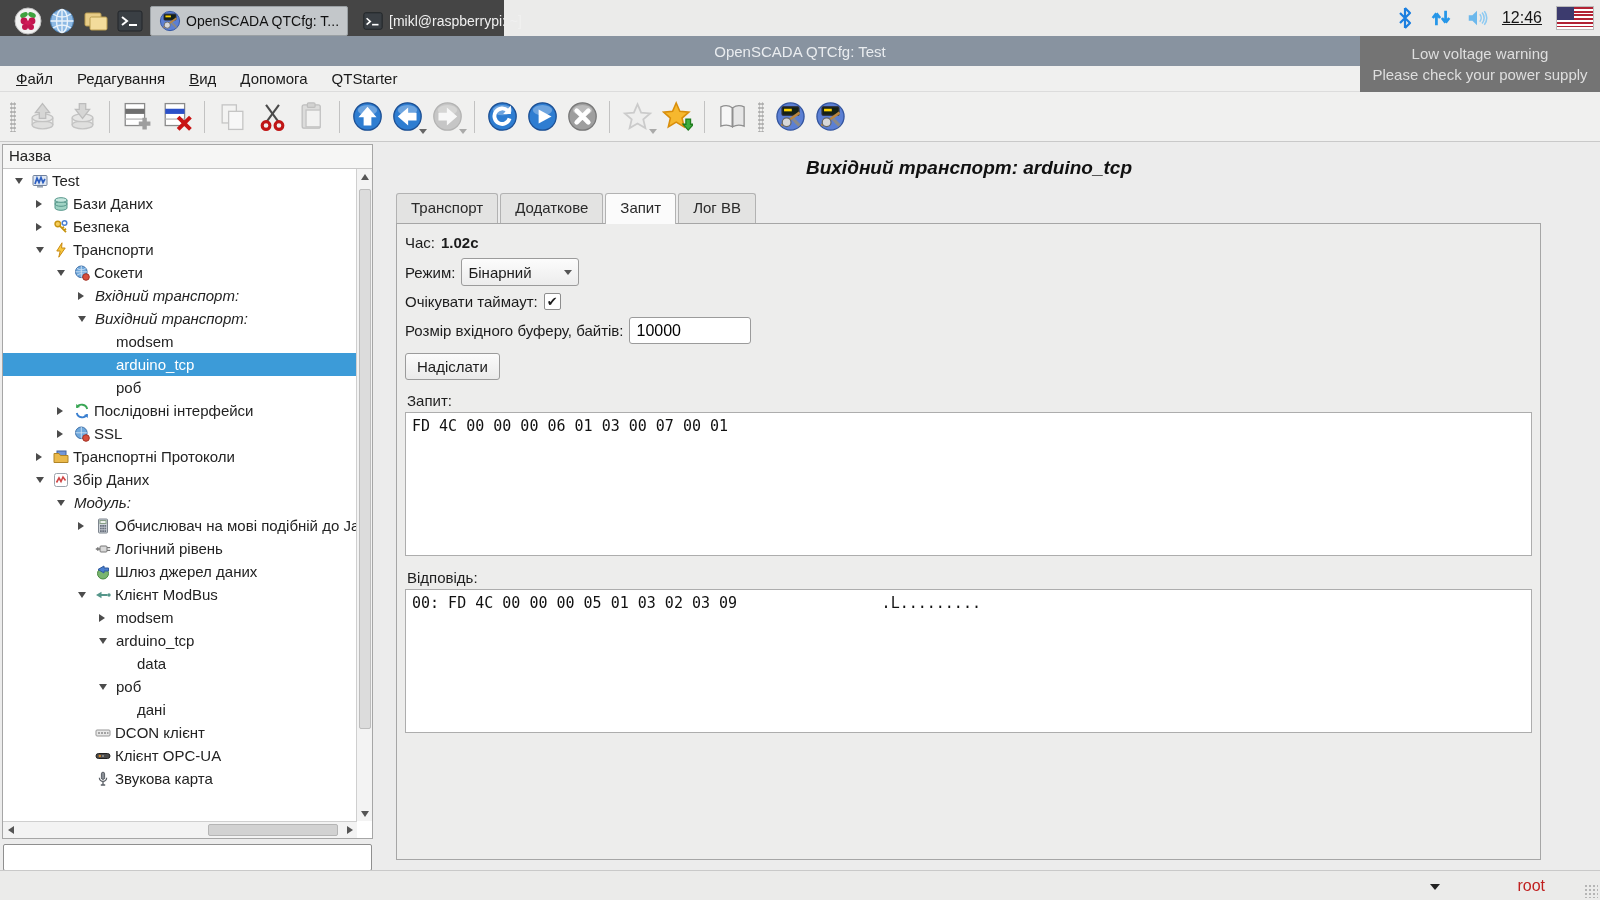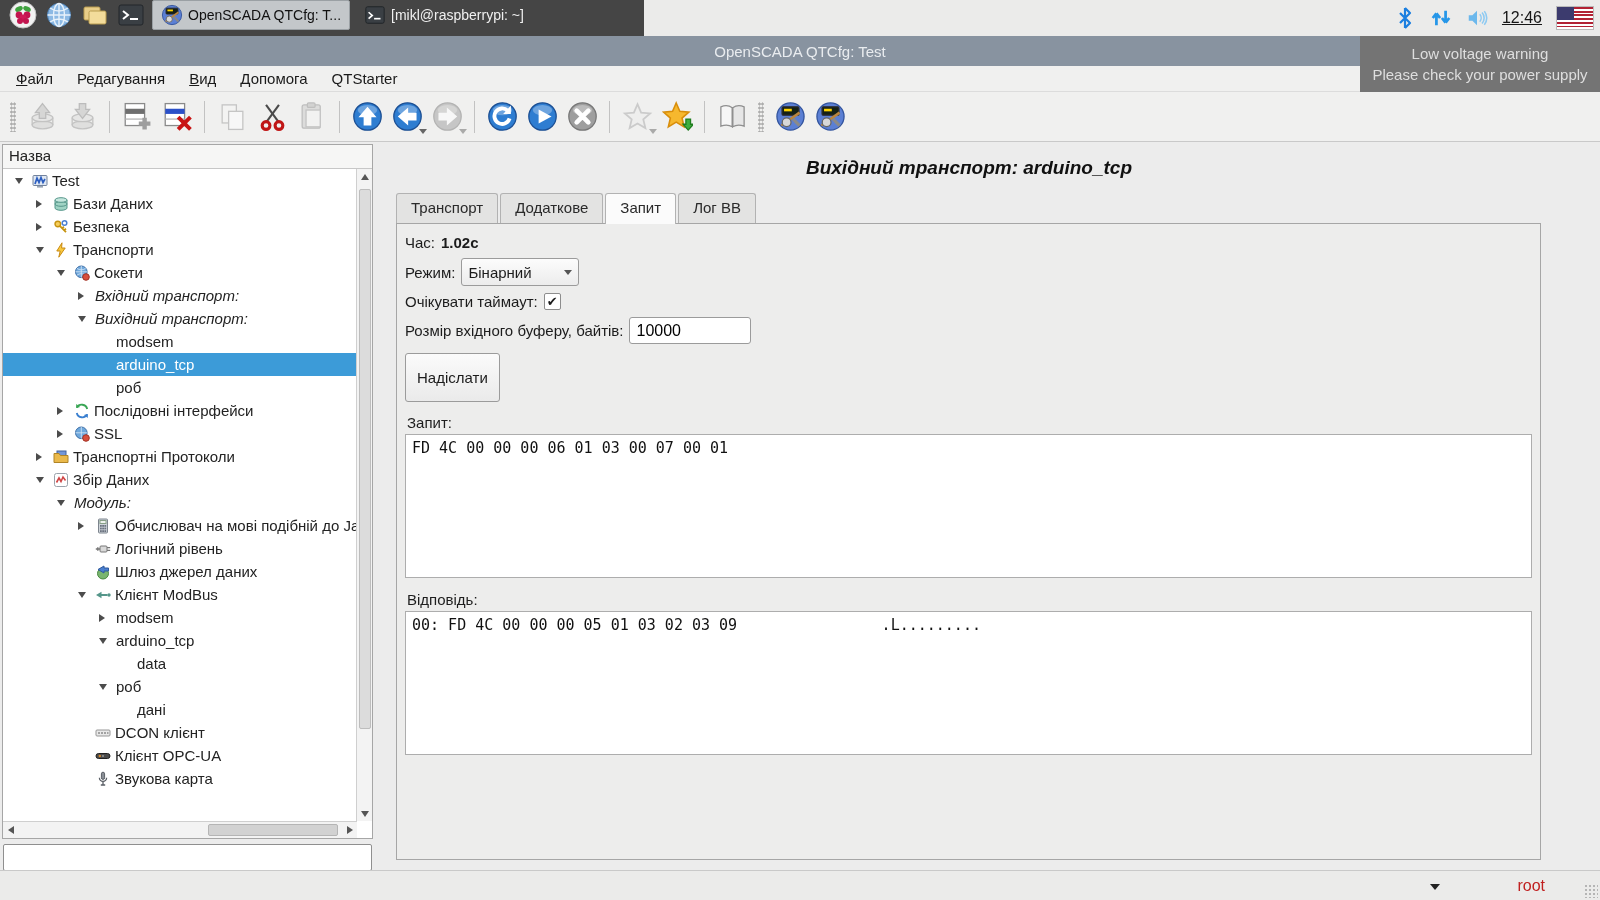--- a/index.html
+++ b/index.html
@@ -1,22 +1,22 @@
 <!DOCTYPE html>
 <html><head>
 <meta charset="utf-8">
 <style>
   * { margin:0; padding:0; box-sizing:border-box; }
   html,body { width:1600px; height:900px; overflow:hidden;
     font-family:"Liberation Sans", sans-serif; background:#ececec; color:#1c1c1c; }
 
   
   .taskbar { position:absolute; top:0; left:0; width:1600px; height:36px; background:#ebebea; }
-  .tb-dark { position:absolute; left:0; top:0; width:644px; height:36px; background:#454545;
-    display:flex; align-items:flex-start; gap:6px; padding-left:8px; }
+  .tb-dark { position:absolute; left:0; top:0; width:504px; height:36px; background:#454545;
+    display:flex; align-items:flex-end; gap:6px; padding-left:14px; }
   .launcher { width:30px; height:30px; display:flex; align-items:center; justify-content:center; }
   .launcher svg { width:28px; height:28px; }
   .win-btn { height:30px; display:flex; align-items:center; gap:5px; padding:0 8px;
     font-size:14px; max-width:200px; white-space:nowrap; overflow:hidden; }
   .win-btn.active { background:#c3c7ca; border:1px solid #9aa0a4; color:#111; border-radius:2px; }
   .win-btn.inactive { background:transparent; color:#f0f0f0; }
   .win-btn svg { width:22px; height:22px; flex:0 0 auto; }
   .tb-right { position:absolute; right:6px; top:0; height:36px; display:flex; align-items:center; gap:14px; }
   .tray-ic svg { width:22px; height:24px; display:block; }
   .clock { font-size:16px; color:#161616;text-decoration:underline; }
@@ -103,21 +103,21 @@
   .combo { display:flex; align-items:center; justify-content:space-between; width:118px; height:28px;
     border:1px solid #9b9b9b; border-radius:3px; background:linear-gradient(#fcfcfc,#ececec); padding:0 6px; font-size:15px; }
   .combo .cb-arrow { width:0; height:0; border-left:4.5px solid transparent; border-right:4.5px solid transparent;
     border-top:5.5px solid #555; margin-left:6px; }
   .checkbox { width:17px; height:17px; border:1px solid #8d8d8d; background:#fff; border-radius:2px;
     display:inline-flex; align-items:center; justify-content:center; }
   .checkbox.checked::after { content:"✔"; font-size:13px; color:#1a1a1a; line-height:1; }
   .text-input { height:27px; border:1px solid #9b9b9b; border-radius:3px; background:#fff;
     font-size:16px; padding:0 6px; }
   .buf-input { width:122px; }
-  .send-btn { font-size:15px; padding:15px 11px; background:linear-gradient(#fbfbfb,#eaeaea);
+  .send-btn { font-size:15px; padding:4px 11px; background:linear-gradient(#fbfbfb,#eaeaea);
     border:1px solid #9b9b9b; border-radius:3px; color:#1c1c1c; margin:2px 0 8px 0; display:inline-block; }
   .sec-label { font-size:15px; margin:4px 0 3px 2px; color:#1e1e1e; }
   .hexarea { width:100%; height:144px; background:#fff; border:1px solid #adadad; resize:none;
     font-family:"DejaVu Sans Mono", monospace; font-size:15px; padding:4px 6px; white-space:pre; overflow:hidden; color:#111; }
 
   
   .statusbar { position:absolute; left:0; top:870px; width:1600px; height:30px; background:#ebebea;
     border-top:1px solid #c9c9c9; font-size:15px; }
   .status-path { position:absolute; left:8px; top:6px; color:#2d2d2d; }
   .status-user { position:absolute; right:55px; top:6px; color:#c01f1f; font-size:16px; }

